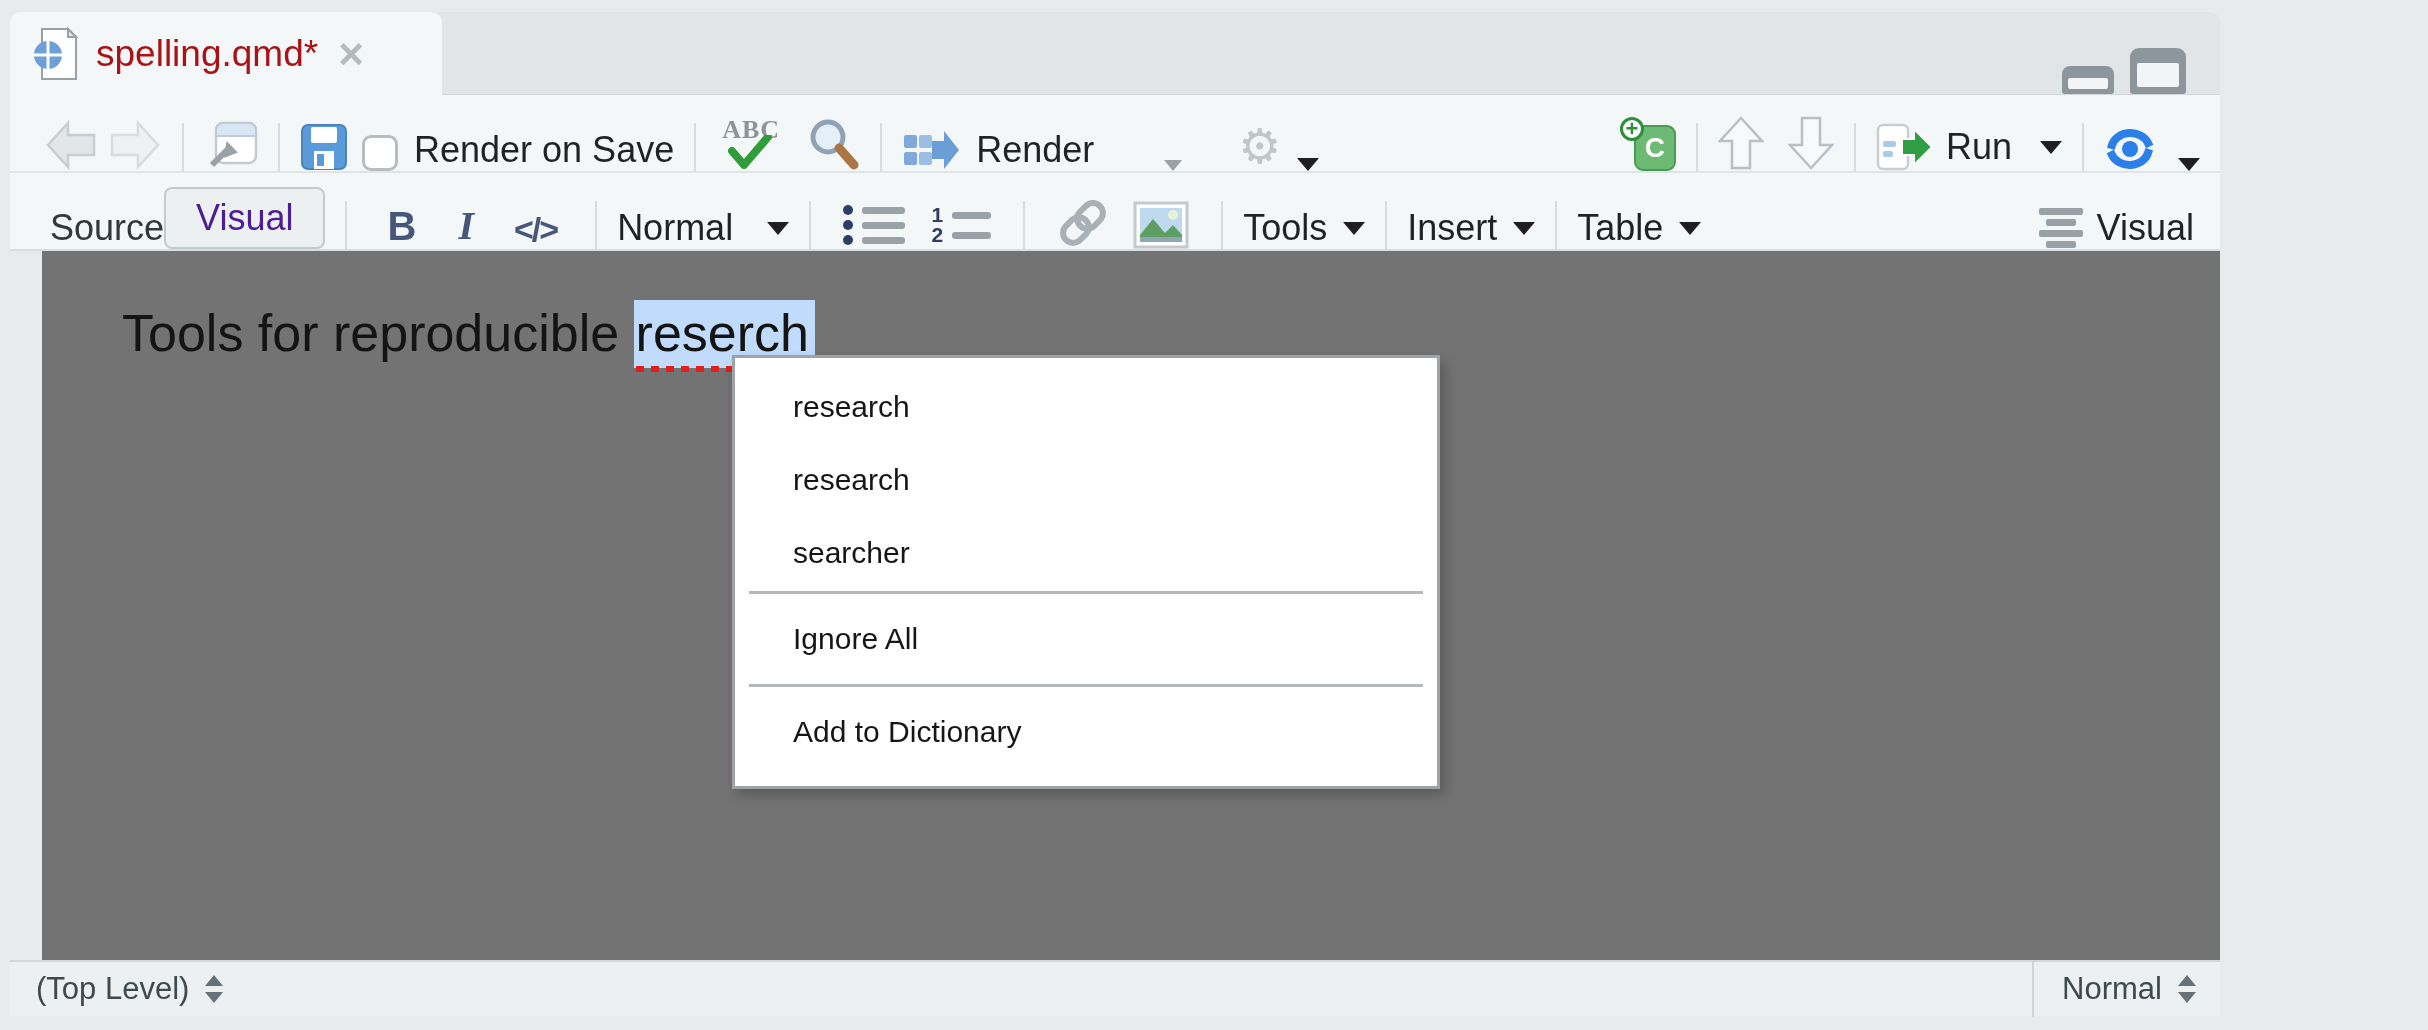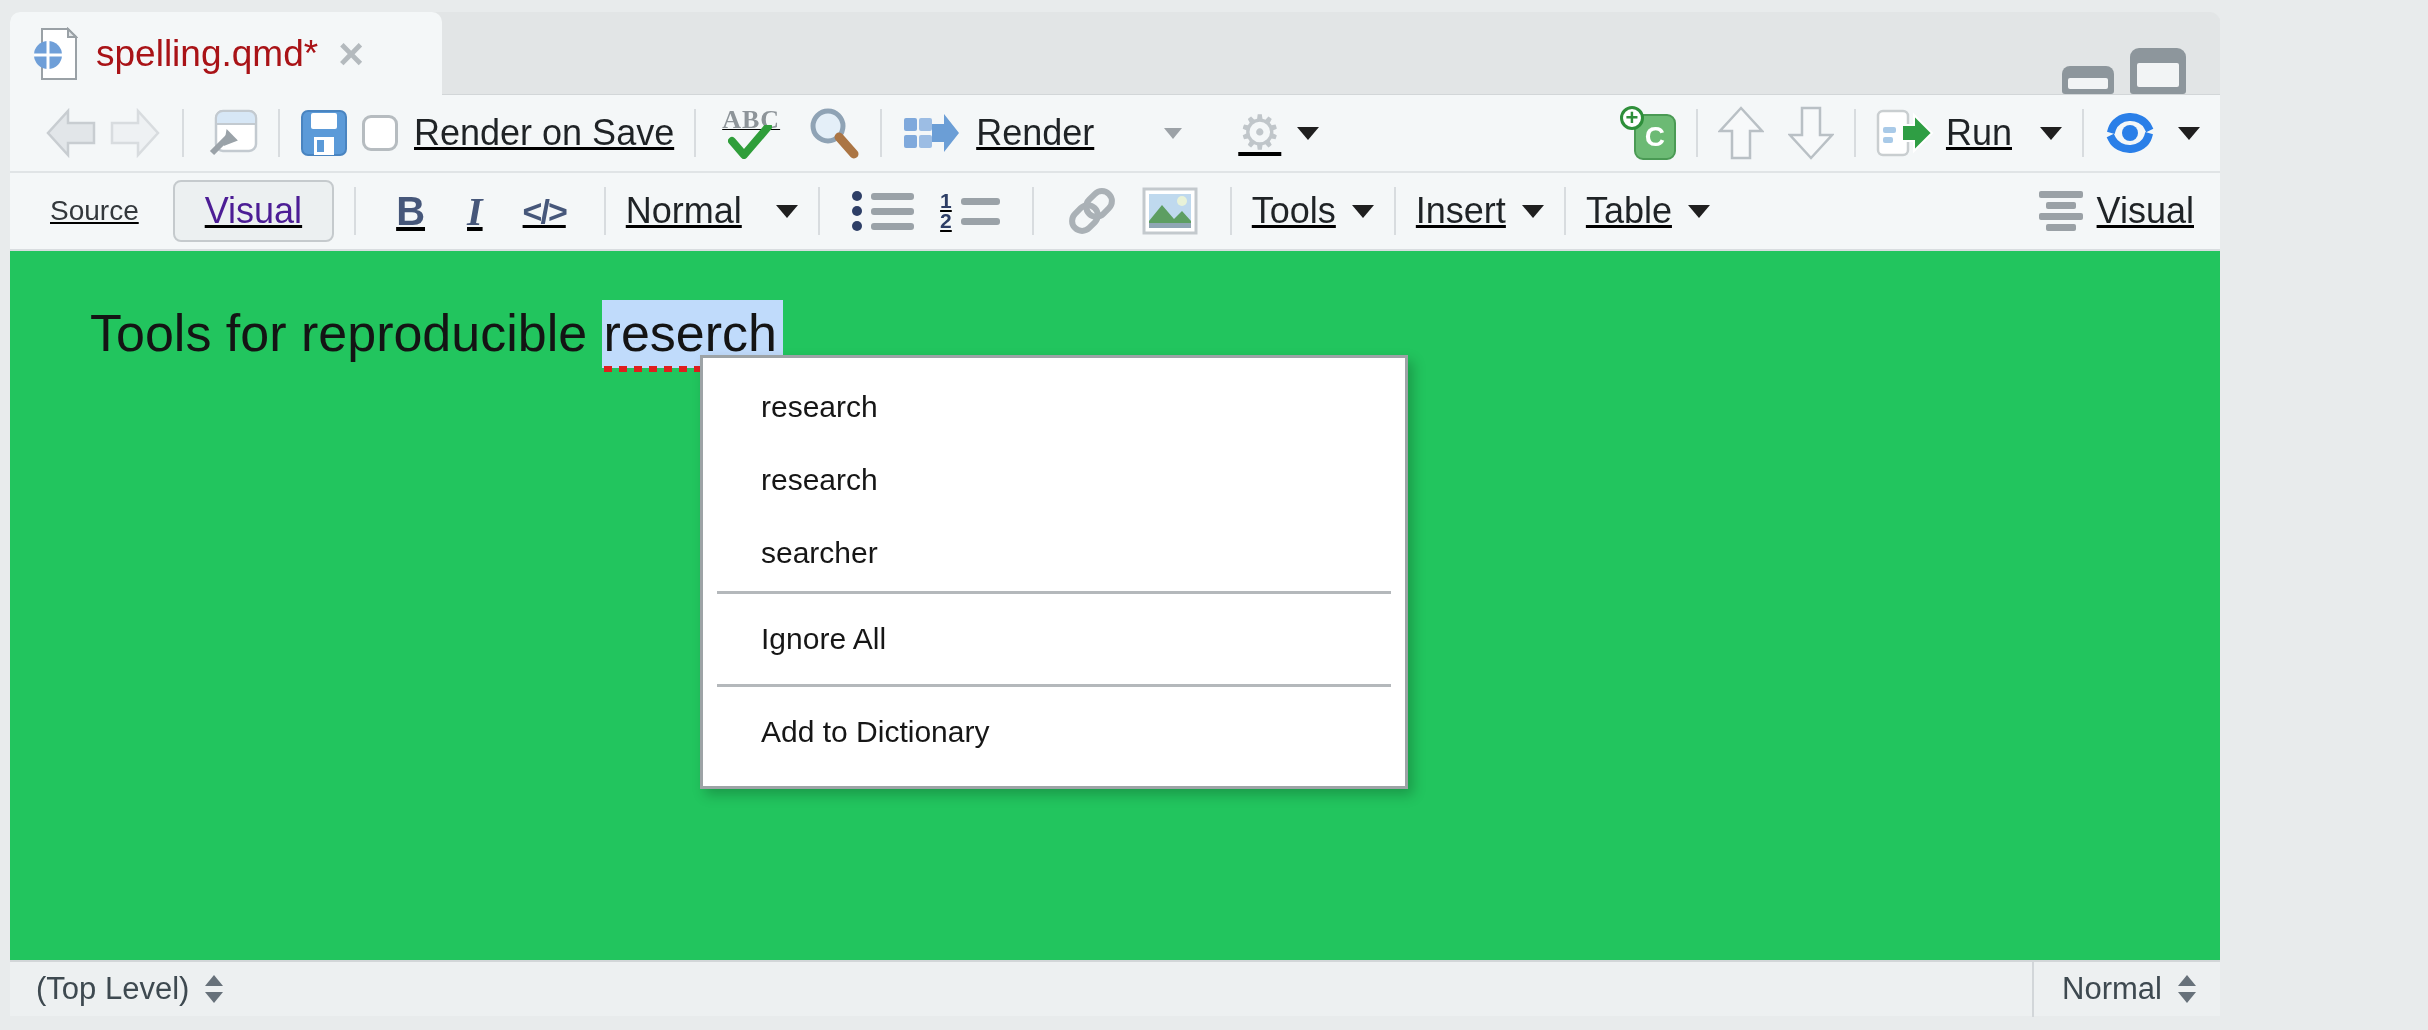--- a/index.html
+++ b/index.html
@@ -14,21 +14,21 @@
   .tab-label { font-size:37px; color:#a91317; margin-left:18px; white-space:nowrap; }
   .tab-close { font-size:44px; color:#b4babe; font-weight:bold; margin-left:20px; line-height:40px; }
 
   .winctl { position:absolute; right:34px; top:36px; display:flex; align-items:flex-end; gap:16px; z-index:3; }
   .ic-min { width:52px; height:28px; background:#8d969c; border-radius:8px 8px 3px 3px; position:relative; }
   .ic-min::after { content:""; position:absolute; left:6px; right:6px; bottom:5px; height:11px; background:#f2f4f5; border-radius:2px; }
   .ic-max { width:56px; height:46px; background:#8d969c; border-radius:9px 9px 3px 3px; position:relative; }
   .ic-max::after { content:""; position:absolute; left:7px; right:7px; bottom:7px; height:24px; background:#f2f4f5; border-radius:2px; }
 
   
-  .toolbar { background:#f4f7f8; display:flex; align-items:center; flex:none;text-decoration:underline; }
+  .toolbar { background:#f4f7f8; display:flex; align-items:flex-end; flex:none; }
   .tb1 { height:78px; border-bottom:2px solid #e0e4e6; padding:0 20px 0 34px; }
   .tb2 { height:78px; border-bottom:2px solid #d9dde0; padding:0 26px 0 40px; }
   .vsep { width:2px; height:48px; background:#d8dcdf; margin:0 20px; flex:none; }
   .lbl { font-size:36px; color:#1f2326; white-space:nowrap; }
   .caret { width:0; height:0; border-left:11px solid transparent; border-right:11px solid transparent; border-top:13px solid #1f1f1f; margin-left:16px; flex:none; }
   .caret.sm { border-left-width:9px; border-right-width:9px; border-top-width:11px; border-top-color:#9ca2a7; }
   .spacer { flex:1; }
   .icon { flex:none; display:block; }
 
   .chk { width:36px; height:36px; background:#ffffff; border:3px solid #b6bcc0; border-radius:9px; margin:0 16px 0 14px; flex:none; }
@@ -39,39 +39,39 @@
 
   .group { display:flex; align-items:center; }
 
   .gear { font-size:48px; color:#c0c6ca; line-height:48px; }
 
   .plusc { position:relative; width:56px; height:54px; margin-left:6px; }
   .plusc .body { position:absolute; right:0; bottom:0; width:42px; height:46px; background:#6cba74; border:2px solid #4a9a54; border-radius:9px; color:#ffffff; font-size:28px; font-weight:bold; display:flex; align-items:center; justify-content:center; }
   .plusc .badge { position:absolute; left:0; top:0; width:24px; height:24px; background:#ffffff; border:3px solid #2e8f3a; border-radius:50%; color:#2e8f3a; font-size:22px; font-weight:bold; line-height:18px; text-align:center; z-index:1; }
 
   
-  .srcbtn { font-size:28px; color:#33383c; margin-right:34px; }
+  .srcbtn { font-size:36px; color:#33383c; }
   .visbtn { font-size:36px; color:#4c1d95; background:#ecf0f1; border:2px solid #c5cacd; border-radius:8px; padding:8px 30px; }
 
   .fmtB { font-size:40px; font-weight:bold; color:#46577a; margin:0 20px; }
   .fmtI { font-size:40px; font-style:italic; color:#46577a; font-family:"Liberation Serif", serif; font-weight:bold; margin:0 22px; }
   .fmtC { font-size:34px; font-weight:bold; color:#46577a; margin:0 18px; letter-spacing:-2px; }
 
   .listicon { width:62px; height:48px; display:flex; flex-direction:column; justify-content:space-between; padding:4px 0; margin:0 12px; }
   .listicon .row { display:flex; align-items:center; gap:9px; height:10px; }
   .listicon .dot { width:10px; height:10px; border-radius:50%; background:#2d3e66; flex:none; }
   .listicon .num { width:14px; font-size:21px; font-weight:bold; color:#2d3e66; line-height:10px; text-align:right; flex:none; }
   .listicon .bar { height:7px; background:#9aa2a8; border-radius:3px; flex:1; }
 
   .outline-ic { width:44px; height:40px; display:flex; flex-direction:column; justify-content:space-between; margin-right:14px; }
   .outline-ic div { height:7px; background:#9aa1a6; border-radius:2px; }
   .outline-ic .w1{ width:44px; } .outline-ic .w2{ width:30px; margin-left:7px; }
 
   
-  .editor { background:#22c55e; flex:1; position:relative; }
+  .editor { background:#737373; flex:1; position:relative;margin-left:32px; }
   .docline { position:absolute; left:80px; top:52px; font-size:52px; color:#141414; white-space:nowrap; }
   .missp { background:#c0dbfb; position:relative; padding:4px 6px 6px 2px; }
   .missp::after { content:""; position:absolute; left:2px; right:6px; bottom:-4px; height:6px;
     background:repeating-linear-gradient(90deg,#e01e1e 0 8px, transparent 8px 15px); }
 
   .ctxmenu { position:absolute; left:690px; top:104px; width:708px; height:434px; background:#ffffff; border:3px solid #9da3a6; box-shadow:5px 6px 12px rgba(0,0,0,0.22); padding-top:12px; z-index:5; }
   .mi { padding-left:58px; font-size:30px; color:#161616; white-space:nowrap; }
   .mi.s { height:73px; line-height:73px; }
   .mi.a { height:86px; line-height:86px; }
   .msep { border-top:3px solid #b4b8bb; margin:2px 14px; }

